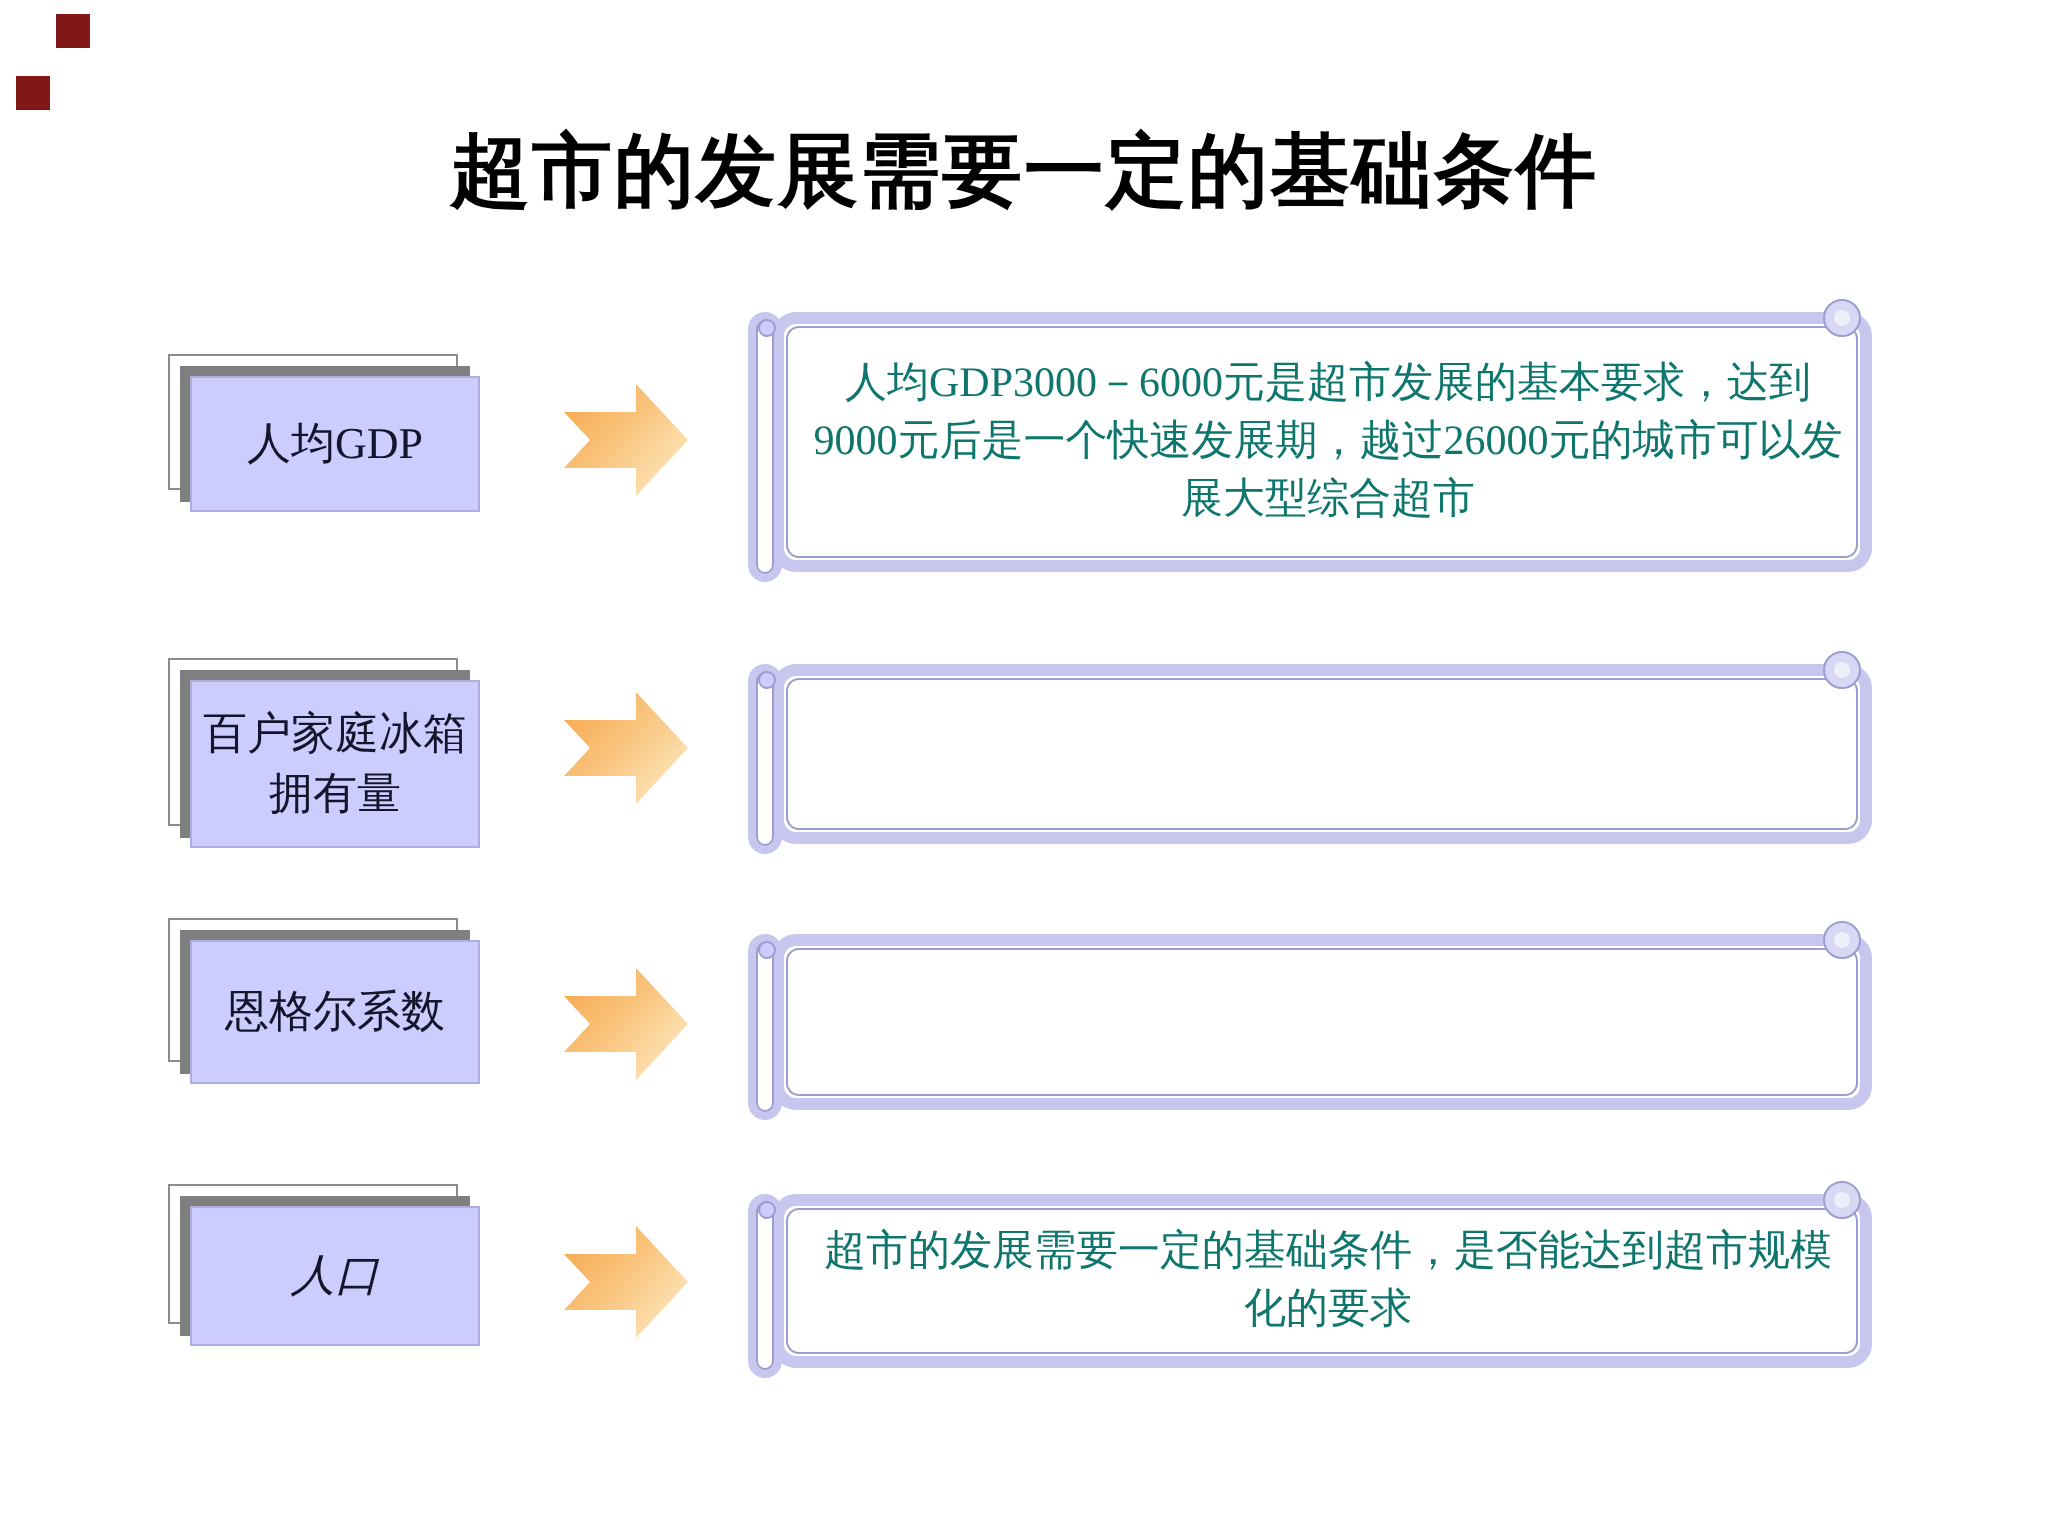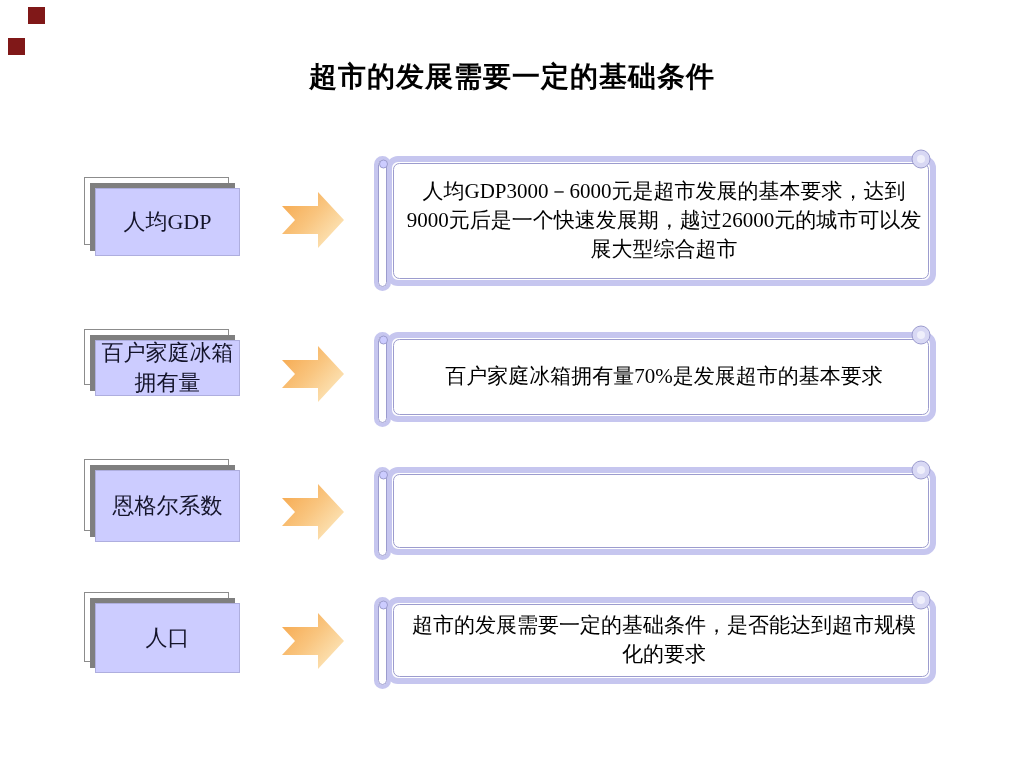--- a/index.html
+++ b/index.html
@@ -8,57 +8,57 @@
     font-family:"Liberation Serif","DejaVu Serif",serif;color:#000;
   }
   
   .sq{position:absolute;width:17px;height:17px;background:#801818;}
   #sq1{left:28px;top:7px;}
   #sq2{left:8px;top:38px;}
   
   .title{
     position:absolute;left:0;top:58px;width:100%;margin:0;text-align:center;
     font-family:"DejaVu Sans","Liberation Sans",sans-serif;font-weight:bold;
-    font-size:28px;letter-spacing:1px;color:#000;
+    font-size:40px;letter-spacing:1px;color:#000;
   }
   
   .stack{position:absolute;width:160px;padding-left:23px;}
   #stack1{left:84px;top:177px;height:82px;}
   #stack2{left:84px;top:329px;height:82px;}
   #stack3{left:84px;top:459px;height:86px;}
   #stack4{left:84px;top:592px;height:84px;}
   .layer{position:absolute;width:145px;box-sizing:border-box;}
   .layer.back{left:0;top:0;background:#ffffff;border:1px solid #8c8c8c;}
   .layer.mid{left:6px;top:6px;background:#7f7f7f;}
   .layer.front{
     left:11px;top:11px;background:#ccccff;border:1px solid #aeaede;
     display:flex;align-items:center;justify-content:center;text-align:center;
     font-size:22px;line-height:30px;color:#14142a;padding:0 4px;
   }
   #stack1 .layer{height:68px;}
-  #stack2 .layer{height:56px;text-align:center;}
+  #stack2 .layer{height:84px;text-align:center;}
   #stack3 .layer{height:72px;justify-content:center;}
-  #stack4 .layer{height:70px;}
+  #stack4 .layer{height:70px;font-style:italic;}
   
   .arrow{position:absolute;width:62px;height:58px;}
   #arrow1{left:282px;top:191px;}
   #arrow2{left:282px;top:345px;}
   #arrow3{left:282px;top:483px;}
   #arrow4{left:282px;top:612px;}
   
   .scroll{position:absolute;left:372px;width:566px;}
   #scroll1{top:148px;height:146px;}
   #scroll2{top:324px;height:106px;}
   #scroll3{top:459px;height:104px;}
   #scroll4{top:589px;height:103px;}
   .scroll svg{position:absolute;left:0;top:0;}
   .scroll-text{
     position:absolute;left:32px;right:14px;top:8px;bottom:10px;
     display:flex;align-items:center;justify-content:center;text-align:center;
-    font-size:21px;line-height:29px;color:#000000;
+    font-size:21px;line-height:29px;color:#0f766e;
   }
 </style>
 </head>
 <body>
 
 <div id="stage">
 
   <svg width="0" height="0" style="position:absolute" aria-hidden="true">
     <defs>
       <linearGradient id="arrowGrad" x1="0" y1="0.15" x2="1" y2="0.95">
@@ -110,21 +110,20 @@
   <div class="scroll" id="scroll2">
     <svg width="566" height="106" viewBox="0 0 566 106">
       <rect x="17" y="11" width="544" height="84" rx="9" fill="#ffffff" stroke="#c6c6ef" stroke-width="6"></rect>
       <rect x="21.5" y="15.5" width="535" height="75" rx="6" fill="none" stroke="#9c9cce" stroke-width="1"></rect>
       <rect x="4" y="10" width="13" height="91" rx="6.5" fill="#ffffff" stroke="#c6c6ef" stroke-width="4"></rect>
       <rect x="6.5" y="12.5" width="8" height="86" rx="4" fill="none" stroke="#9c9cce" stroke-width="1"></rect>
       <circle cx="11.5" cy="16" r="4" fill="#ccccff" stroke="#9c9cce" stroke-width="1"></circle>
       <circle cx="549" cy="11" r="9" fill="#d8d8f4" stroke="#9c9cce" stroke-width="1"></circle>
       <circle cx="549" cy="11" r="4" fill="#efeffb"></circle>
     </svg>
-    <div class="scroll-text">百户家庭冰箱拥有量70%是发展超市的基本要求</div>
   </div>
 
   <div class="stack" id="stack3">
     <div class="layer back"></div>
     <div class="layer mid"></div>
     <div class="layer front">
       <span>恩格尔系数</span>
     </div>
   </div>
   <svg class="arrow" id="arrow3" viewBox="0 0 62 58">

